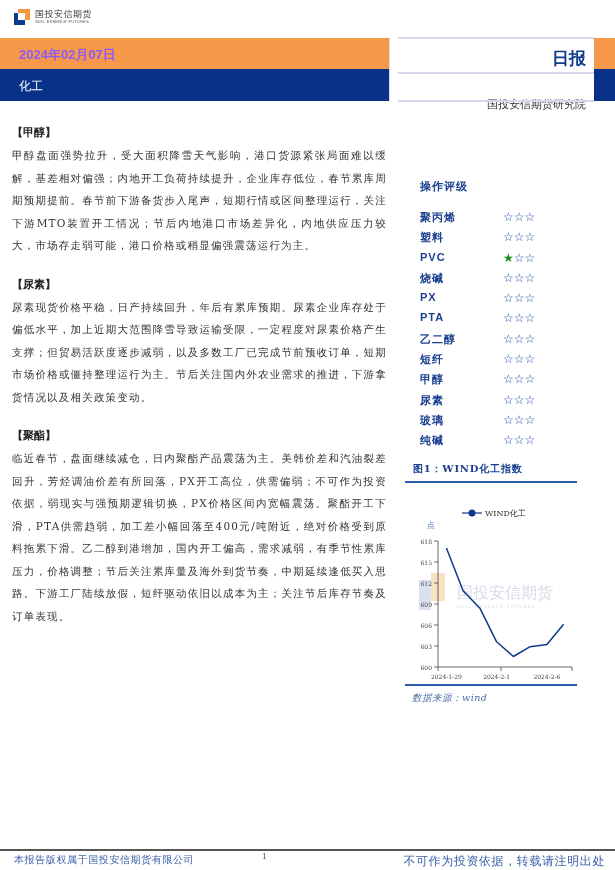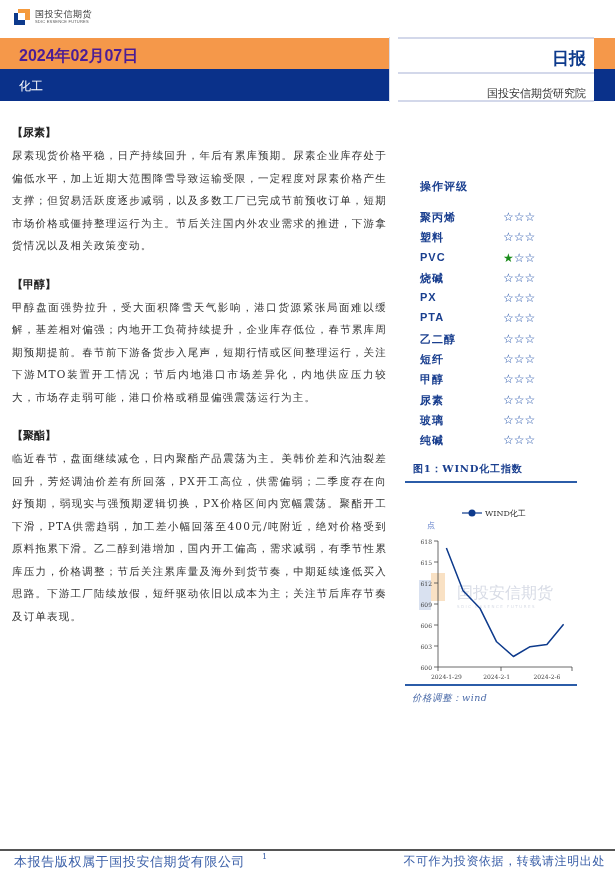--- a/index.html
+++ b/index.html
@@ -10,29 +10,29 @@
   .logo-mark .a { position:absolute; left:0; top:4px; width:11px; height:12px; background:#0d3a8c; }
   .logo-mark .b { position:absolute; left:4px; top:0; width:12px; height:11px; background:#f59a3c; }
   .logo-mark .c { position:absolute; left:4px; top:4px; width:7px; height:7px; background:#fff; }
   .logo-text { display:flex; flex-direction:column; line-height:1; }
   .logo-cn { font-family:"Liberation Sans",sans-serif; font-size:9px; color:#333; letter-spacing:0.5px; }
   .logo-en { font-family:"Liberation Sans",sans-serif; font-size:4px; color:#555; margin-top:1px; letter-spacing:0.2px; }
 
   .bar-orange { position:absolute; left:0; top:38px; width:615px; height:31px; background:#f5984a; }
   .bar-blue { position:absolute; left:0; top:69px; width:615px; height:32px; background:#0a318a; }
   .date { position:absolute; left:19px; top:46px; font-family:"Liberation Sans",sans-serif; font-weight:bold;
-          font-size:16px; color:#4c1d95; }
+          font-size:13px; color:#8b5cf6; }
   .section-label { position:absolute; left:19px; top:78px; font-family:"Liberation Sans",sans-serif; font-weight:normal;
           font-size:12px; color:#fff; }
   .hdr-box { position:absolute; left:389px; top:37px; width:204px; height:65px; background:#fff;
              border-left:1px solid #d8dcea; }
   .hdr-line { position:absolute; left:8px; right:0; height:2px; background:#d3d8ea; }
   .hdr-title { position:absolute; right:8px; top:10px; font-family:Liberation Mono, monospace; font-weight:bold;
                font-size:17px; color:#0d3a8c; }
-  .hdr-sub { position:absolute; right:8px; top:49px; font-family:"Liberation Sans",sans-serif; font-size:11px; color:#333; }
+  .hdr-sub { position:absolute; right:8px; top:60px; font-family:"Liberation Sans",sans-serif; font-size:11px; color:#333; }
 
   .main { position:absolute; left:12px; top:125px; width:375px; }
   .sec-title { font-weight:bold; font-size:11px; color:#222; margin-bottom:4px; }
   .sec-body { font-size:10.5px; line-height:22.5px; color:#333; text-align:justify; letter-spacing:1.2px; }
   .sec { margin-bottom:20px; }
 
   .rating { position:absolute; left:420px; top:179px; }
   .rating-title { font-weight:bold; font-size:11px; color:#1a3f8f; margin-bottom:16px; letter-spacing:1px; }
   .rating-row { display:flex; height:20.3px; align-items:flex-start; }
   .rating-name { width:83px; font-weight:bold; font-size:11px; color:#1a3f8f; letter-spacing:1px; }
@@ -40,21 +40,21 @@
   .stars { font-size:12px; letter-spacing:0px; color:#1f4fa8; font-family:"DejaVu Sans",sans-serif; }
   .star.filled { color:#1a8c1a; }
 
   .fig-title { position:absolute; left:413px; top:462px; font-weight:bold; font-size:10px; color:#1a3f8f; letter-spacing:0.8px; }
   .fig-line-top { position:absolute; left:405px; top:481px; width:172px; height:2px; background:#2b5ca8; }
   .fig-line-bottom { position:absolute; left:405px; top:684px; width:172px; height:2px; background:#2b5ca8; }
   .chart { position:absolute; left:405px; top:485px; width:172px; height:198px; }
   .source { position:absolute; left:412px; top:692px; font-style:italic; font-size:9.5px; color:#4a6aa8; letter-spacing:0.5px; }
 
   .footer-line { position:absolute; left:0; top:849px; width:615px; height:2px; background:#555; }
-  .footer-left { position:absolute; left:14px; top:853px; font-size:13px; color:#3a5fa8; letter-spacing:0.6px; }
+  .footer-left { position:absolute; left:14px; top:853px; font-size:10px; color:#3a5fa8; letter-spacing:0.6px; }
   .footer-page { position:absolute; left:262px; top:852px; font-size:8px; color:#3a5fa8; }
   .footer-right { position:absolute; right:10px; top:853px; font-size:12px; color:#3a5fa8; letter-spacing:0.6px; }
 </style>
 </head>
 <body>
 
 <div class="logo">
   <div class="logo-mark">
     <div class="b"></div>
       <div class="a"></div>
@@ -74,30 +74,30 @@
 <div class="hdr-box">
   <div class="hdr-line" style="top:0;"></div>
   <div class="hdr-title">日报</div>
   <div class="hdr-line" style="top:35px;"></div>
   <div class="hdr-sub">国投安信期货研究院</div>
   <div class="hdr-line" style="top:63px;"></div>
 </div>
 
 <div class="main">
   <div class="sec">
+    <div class="sec-title">【甲醇】</div>
+    <div class="sec-body">甲醇盘面强势拉升，受大面积降雪天气影响，港口货源紧张局面难以缓解，基差相对偏强；内地开工负荷持续提升，企业库存低位，春节累库周期预期提前。春节前下游备货步入尾声，短期行情或区间整理运行，关注下游MTO装置开工情况；节后内地港口市场差异化，内地供应压力较大，市场存走弱可能，港口价格或稍显偏强震荡运行为主。</div>
+  </div>
+  <div class="sec">
     <div class="sec-title">【尿素】</div>
     <div class="sec-body">尿素现货价格平稳，日产持续回升，年后有累库预期。尿素企业库存处于偏低水平，加上近期大范围降雪导致运输受限，一定程度对尿素价格产生支撑；但贸易活跃度逐步减弱，以及多数工厂已完成节前预收订单，短期市场价格或僵持整理运行为主。节后关注国内外农业需求的推进，下游拿货情况以及相关政策变动。</div>
   </div>
   <div class="sec">
-    <div class="sec-title">【甲醇】</div>
-    <div class="sec-body">甲醇盘面强势拉升，受大面积降雪天气影响，港口货源紧张局面难以缓解，基差相对偏强；内地开工负荷持续提升，企业库存低位，春节累库周期预期提前。春节前下游备货步入尾声，短期行情或区间整理运行，关注下游MTO装置开工情况；节后内地港口市场差异化，内地供应压力较大，市场存走弱可能，港口价格或稍显偏强震荡运行为主。</div>
-  </div>
-  <div class="sec">
     <div class="sec-title">【聚酯】</div>
-    <div class="sec-body">临近春节，盘面继续减仓，日内聚酯产品震荡为主。美韩价差和汽油裂差回升，芳烃调油价差有所回落，PX开工高位，供需偏弱；二季度存在向好预期，弱现实与强预期逻辑切换，PX价格区间内宽幅震荡。聚酯开工下滑，PTA供需趋弱，加工差小幅回落至400元/吨附近，绝对价格受到原料拖累下滑。乙二醇到港增加，国内开工偏高，需求减弱，有季节性累库压力，价格调整；节后关注累库量及海外到货节奏，中期延续逢低买入思路。下游工厂陆续放假，短纤驱动依旧以成本为主；关注节后库存节奏及订单表现。</div>
+    <div class="sec-body">临近春节，盘面继续减仓，日内聚酯产品震荡为主。美韩价差和汽油裂差回升，芳烃调油价差有所回落，PX开工高位，供需偏弱；不可作为投资依据，弱现实与强预期逻辑切换，PX价格区间内宽幅震荡。聚酯开工下滑，PTA供需趋弱，加工差小幅回落至400元/吨附近，绝对价格受到原料拖累下滑。乙二醇到港增加，国内开工偏高，需求减弱，有季节性累库压力，价格调整；节后关注累库量及海外到货节奏，中期延续逢低买入思路。下游工厂陆续放假，短纤驱动依旧以成本为主；关注节后库存节奏及订单表现。</div>
   </div>
 </div>
 
 <div class="rating">
   <div class="rating-title">操作评级</div>
   <div id="rating-rows">
       <div class="rating-row">
         <span class="rating-name">聚丙烯</span>
         <span class="stars"><span class="star">☆</span><span class="star">☆</span><span class="star">☆</span></span>
       </div>
@@ -177,18 +177,18 @@
     <text x="27" y="184.5" font-size="6" fill="#444" text-anchor="end" font-family="DejaVu Serif, serif">600</text>
     <line x1="33" y1="182" x2="33" y2="186" stroke="#444" stroke-width="0.8"></line>
     <line x1="96" y1="182" x2="96" y2="186" stroke="#444" stroke-width="0.8"></line>
     <line x1="167" y1="182" x2="167" y2="186" stroke="#444" stroke-width="0.8"></line>
     <text x="41.375" y="194" font-size="6" fill="#444" text-anchor="middle" font-family="DejaVu Serif, serif">2024-1-29</text>
     <text x="91.625" y="194" font-size="6" fill="#444" text-anchor="middle" font-family="DejaVu Serif, serif">2024-2-1</text>
     <text x="141.875" y="194" font-size="6" fill="#444" text-anchor="middle" font-family="DejaVu Serif, serif">2024-2-6</text>
     <polyline points="41.4,63.0 58.1,105.7 74.9,123.2 91.6,156.8 108.4,171.5 125.1,161.7 141.9,159.6 158.6,139.3" fill="none" stroke="#0d3a8c" stroke-width="1.5" stroke-linejoin="round"></polyline>
   </svg>
 <div class="fig-line-bottom"></div>
-<div class="source">价格调整：wind</div>
+<div class="source">数据来源：wind</div>
 
 <div class="footer-line"></div>
 <div class="footer-left">本报告版权属于国投安信期货有限公司</div>
 <div class="footer-page">1</div>
 <div class="footer-right">不可作为投资依据，转载请注明出处</div>
 
 </body></html>

